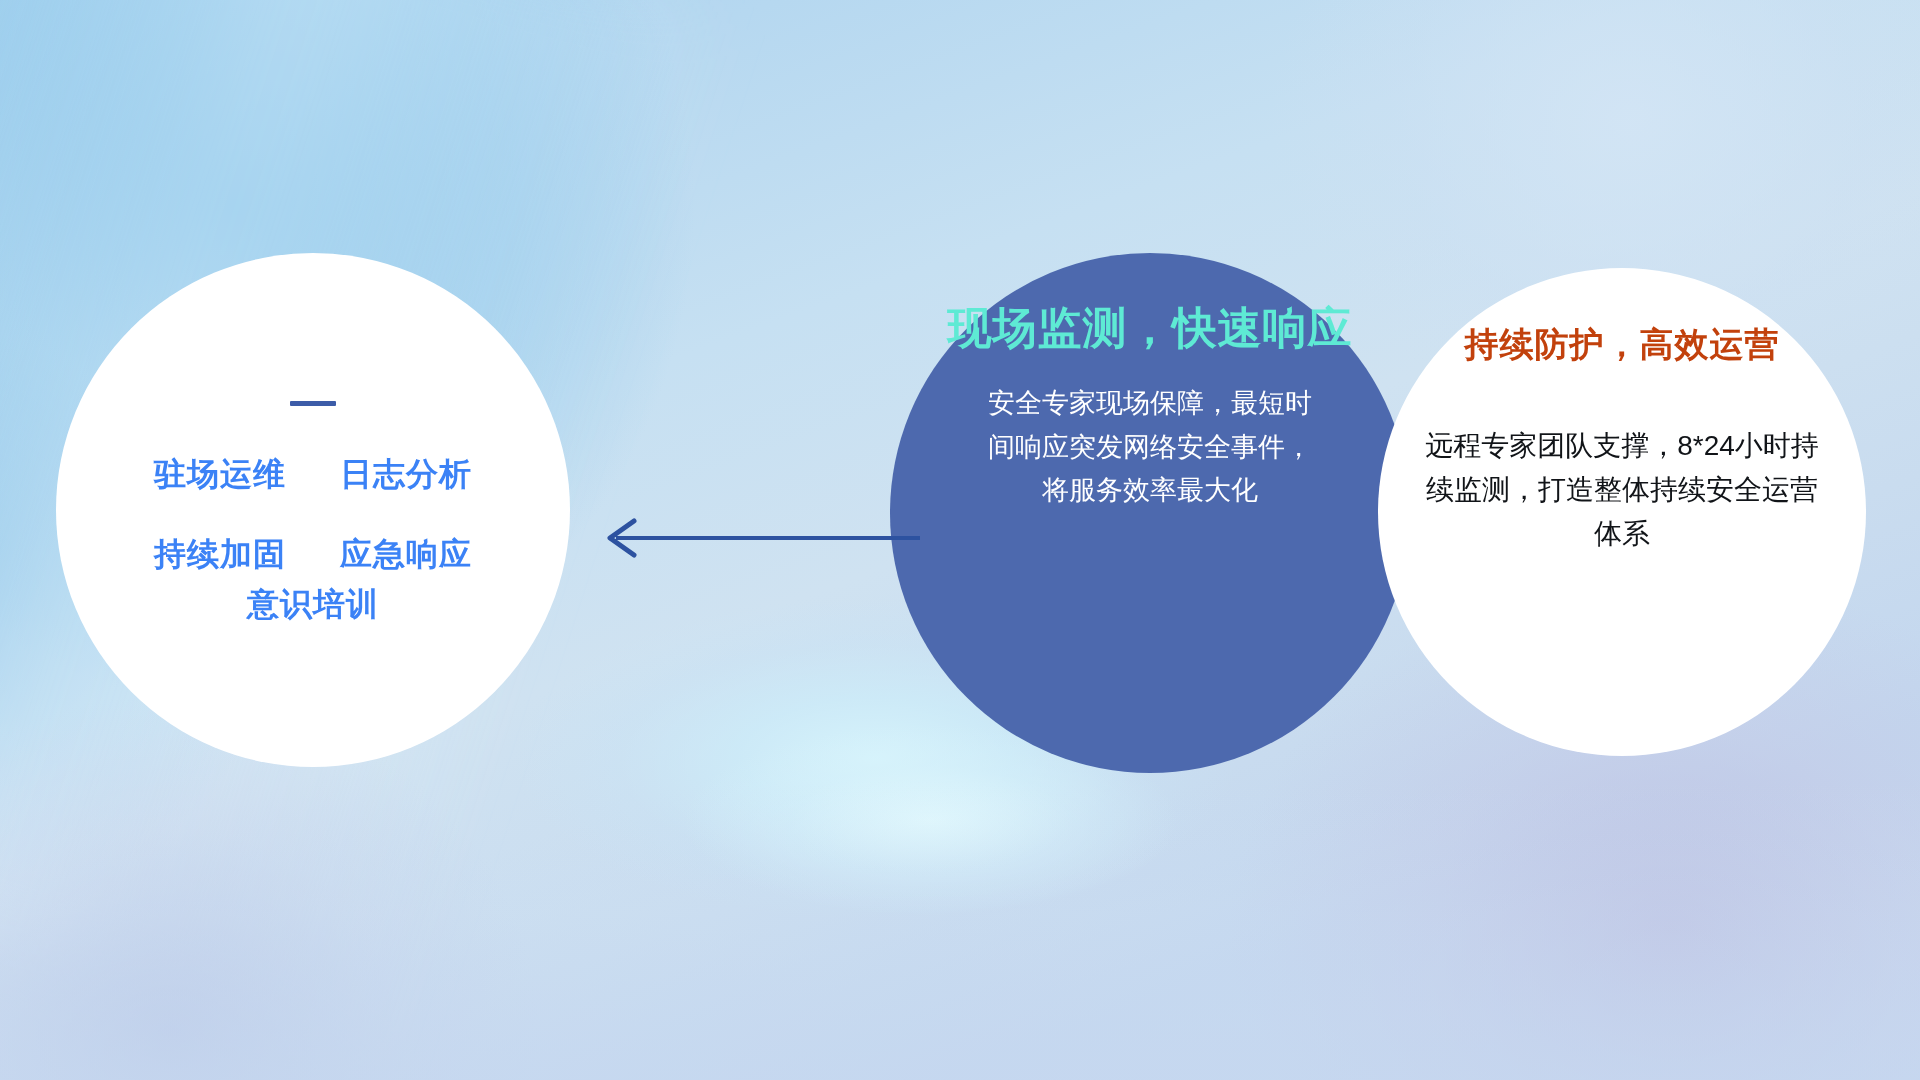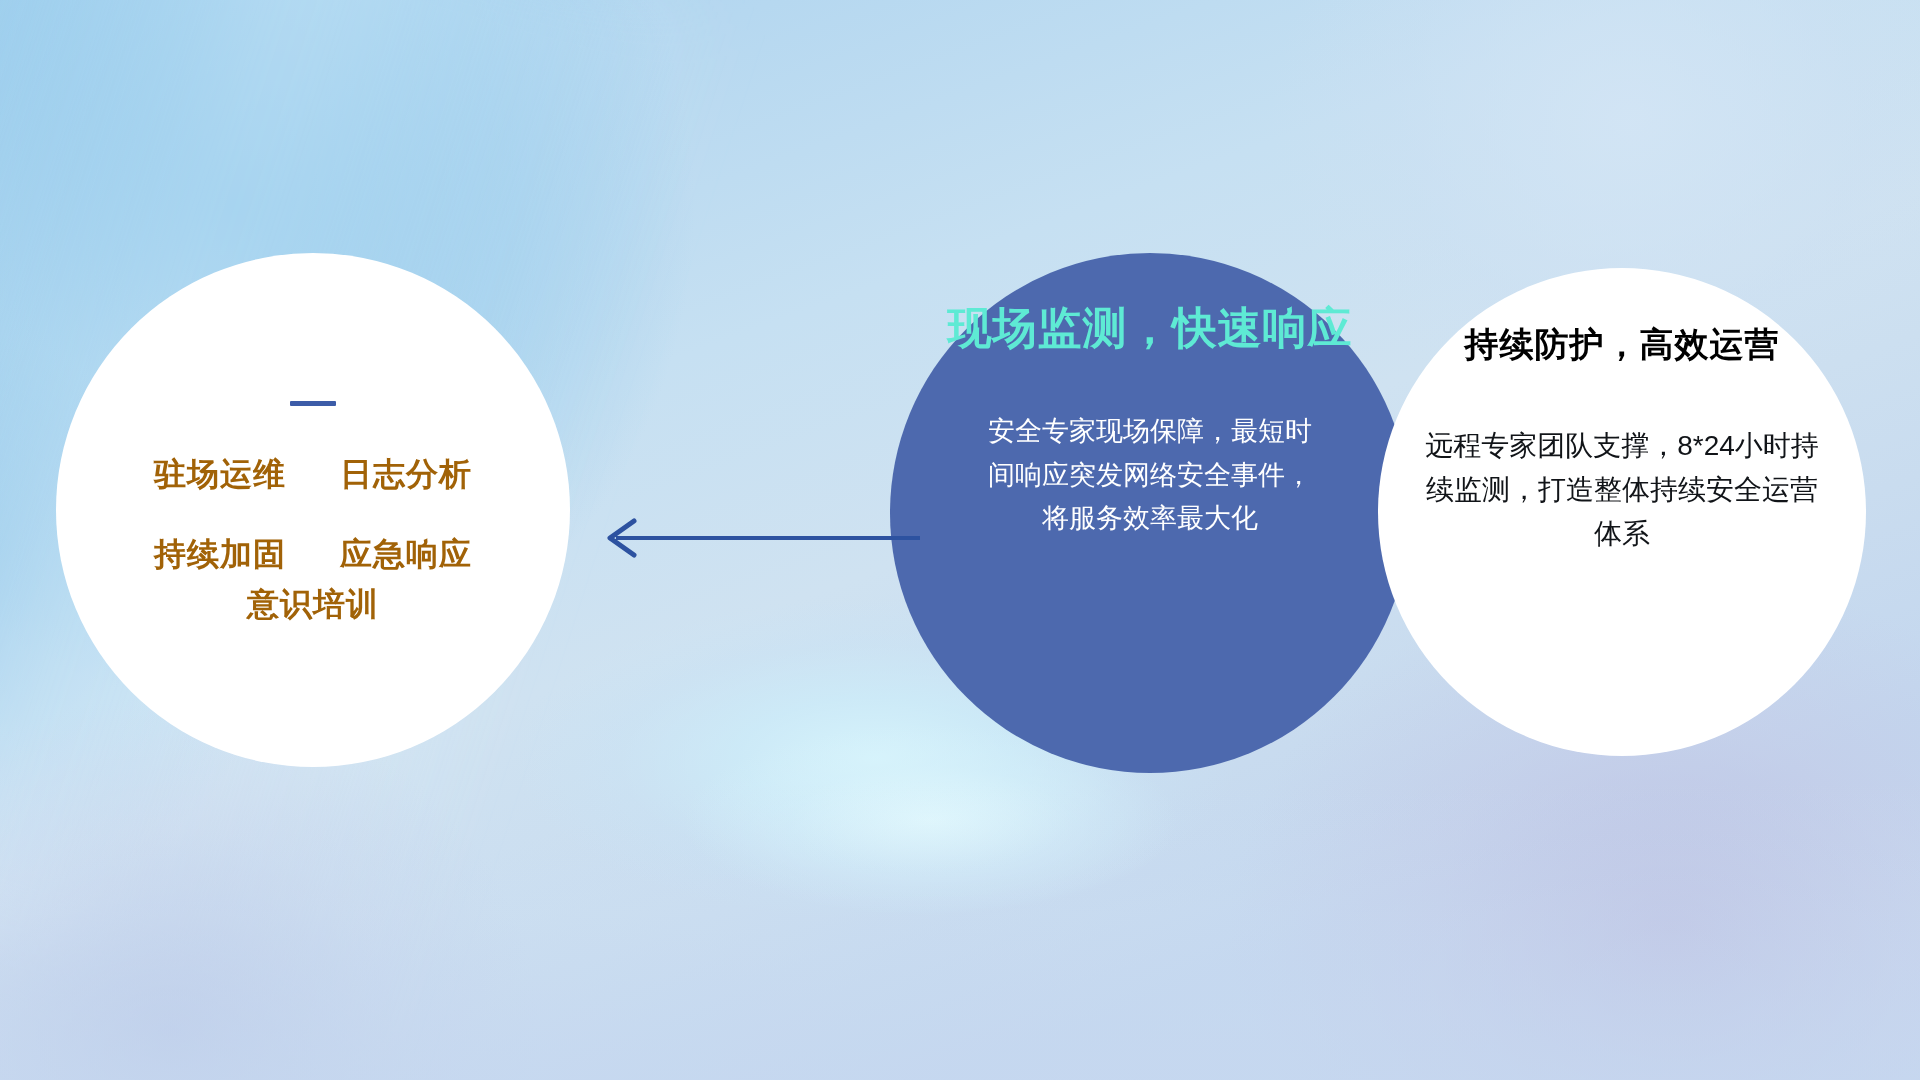--- a/index.html
+++ b/index.html
@@ -72,53 +72,53 @@
   #left-circle{
     left:56px; top:253px; width:514px; height:514px;
     background:#ffffff;
     display:flex; flex-direction:column; align-items:center; justify-content:center;
   }
   #left-dash{
     width:46px; height:5px; background:#3c5ca8; border-radius:1px;
     margin-bottom:52px;
   }
   .left-line{
-    color:#a16207; font-weight:bold; font-size:32px; letter-spacing:1px;
+    color:#3b82f6; font-weight:bold; font-size:32px; letter-spacing:1px;
     line-height:1.0; white-space:nowrap; text-align:center;
   }
   .left-line + .left-line{ margin-top:48px; }
   #left-line-3{ margin-top:18px; }
   .lw{ display:inline-block; }
   .lgap{ display:inline-block; width:34px; }
 
   
   #blue-circle{
     left:890px; top:253px; width:520px; height:520px;
     background:#4d69ae;
     display:flex; flex-direction:column; align-items:center;
     padding-top:46px;
   }
   #blue-heading{
     color:#5eead4; font-weight:bold; font-size:44px; letter-spacing:1px;
     white-space:nowrap; text-align:center;
   }
   #blue-body{
-    margin-top:52px; width:330px;
+    margin-top:24px; width:330px;
     color:#ffffff; font-size:27px; line-height:1.62; text-align:center;
   }
 
   
   #right-circle{
     left:1378px; top:268px; width:488px; height:488px;
     background:#ffffff;
     display:flex; flex-direction:column; align-items:center;
     padding-top:54px;
   }
   #right-heading{
-    color:#000000; font-weight:bold; font-size:34px; letter-spacing:1px;
+    color:#c2410c; font-weight:bold; font-size:34px; letter-spacing:1px;
     white-space:nowrap; text-align:center;
   }
   #right-body{
     margin-top:56px; width:414px;
     color:#111418; font-size:28px; line-height:1.58; text-align:center;
   }
 
   
   #arrow-svg{ position:absolute; left:590px; top:508px; width:330px; height:64px; }
 </style>

